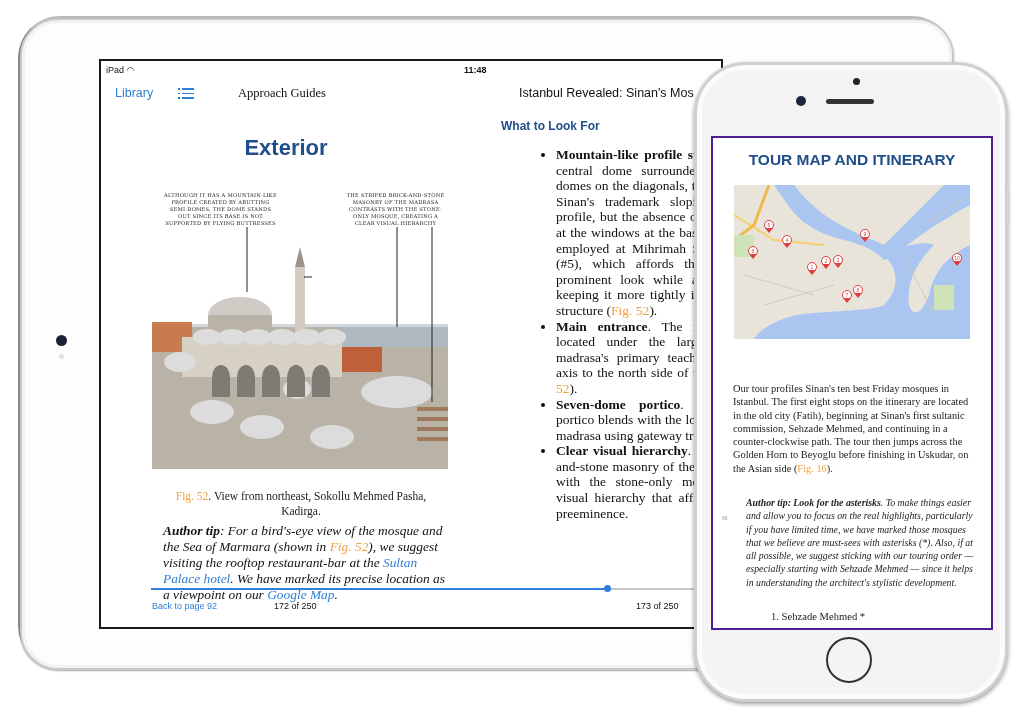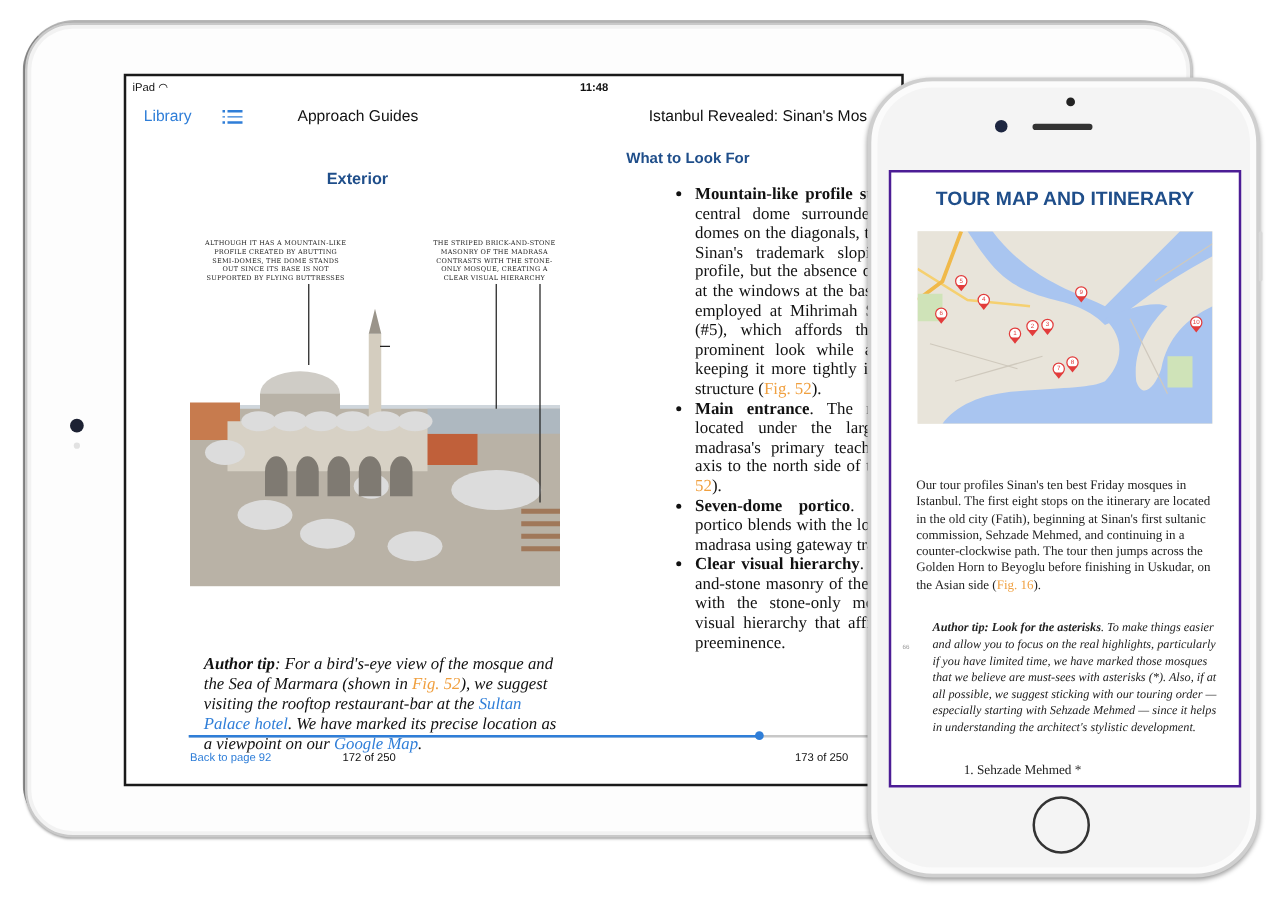--- a/index.html
+++ b/index.html
@@ -15,25 +15,25 @@
   .ipad-screen { position:absolute; left:99px; top:59px; width:620px; height:566px; background:#fff; border:2px solid #1a1a1a; overflow:hidden; }
 
   .status-bar { position:absolute; left:0; top:0; width:100%; height:18px; font-size:9px; color:#111; }
   .status-carrier { position:absolute; left:5px; top:4px; }
   .status-time { position:absolute; left:363px; top:4px; font-weight:bold; }
   .nav-bar { position:absolute; left:0; top:18px; width:100%; height:30px; font-size:12.5px; }
   .nav-library { position:absolute; left:14px; top:7px; color:#2f7ed8; cursor:pointer; }
   .nav-toc { position:absolute; left:77px; top:9px; width:16px; height:12px; cursor:pointer; }
   .nav-toc span { display:block; height:1.5px; background:#2f7ed8; margin-bottom:3px; position:relative; margin-left:4px;}
   .nav-toc span::before { content:""; position:absolute; left:-4px; top:0; width:2px; height:1.5px; background:#2f7ed8; }
-  .nav-left-title { position:absolute; left:137px; top:7px; color:#111; }
+  .nav-left-title { position:absolute; left:137px; top:7px; color:#111;font-family:Liberation Serif, serif; }
   .nav-right-title { position:absolute; left:418px; top:7px; color:#111; white-space:nowrap; }
 
   .page-left { position:absolute; left:0; top:48px; width:400px; height:470px; }
-  .exterior-title { position:absolute; left:0; width:370px; text-align:center; top:26px; font-size:13px; font-weight:bold; color:#1f4e8a; }
+  .exterior-title { position:absolute; left:0; width:370px; text-align:center; top:26px; font-size:22px; font-weight:bold; color:#1f4e8a; }
   .photo { position:absolute; left:51px; top:118px; width:296px; height:242px; background:linear-gradient(#fff 0 40%, #cfd6dc 40% 44%, #c9c2b8 44% 100%); overflow:hidden; }
   .annot { position:absolute; font-family:"DejaVu Serif", serif; font-size:5.2px; letter-spacing:0.2px; text-transform:uppercase; line-height:1.35; color:#222; text-align:center; }
   .fig-caption { position:absolute; left:55px; top:380px; width:290px; text-align:center; font-family:"Liberation Serif", serif; font-size:11.5px; color:#222; line-height:1.3; }
   .fig-ref { color:#f0a040; }
   .link { color:#2f7ed8; cursor:pointer; }
   .author-tip { position:absolute; left:62px; top:414px; width:292px; font-family:Liberation Serif, serif; font-style:italic; font-size:13.4px; line-height:1.2; color:#111; }
   .author-tip b { font-style:italic; }
 
   .page-right { position:absolute; left:400px; top:48px; width:220px; height:470px; }
   .what-title { position:absolute; left:0; top:10px; font-size:12px; font-weight:bold; color:#1f4e8a; }
@@ -150,20 +150,23 @@
           </g>
         <g stroke="#222" stroke-width="1">
             <line x1="95" y1="0" x2="95" y2="65"></line>
             <line x1="280" y1="0" x2="280" y2="175"></line>
             <line x1="160" y1="50" x2="152" y2="50"></line>
             <line x1="245" y1="0" x2="245" y2="100"></line>
           </g>
       </svg>
     </div>
 
+    <div class="fig-caption">
+      <span class="fig-ref">Fig. 52</span><span>. View from northeast, Sokollu Mehmed Pasha, Kadirga.</span>
+    </div>
 
     <div class="author-tip">
       <b>Author tip</b><span>: For a bird's-eye view of the mosque and the Sea of Marmara (shown in </span><span class="fig-ref">Fig. 52</span><span>), we suggest visiting the rooftop restaurant-bar at the </span><span class="link">Sultan Palace hotel</span><span>. We have marked its precise location as a viewpoint on our </span><span class="link">Google Map</span><span>.</span>
     </div>
   </div>
 
   <div class="page-right">
     <div class="what-title">What to Look For</div>
     <ul class="bullets">
       <li><b>Mountain-like profile stands out</b><span>. With a central dome surrounded by four semi-domes on the diagonals, the mosque reveals Sinan's trademark sloping mountain-like profile, but the absence of flying buttresses at the windows at the base is an innovation employed at Mihrimah Sultan, Edirnekapi (#5), which affords the dome a more prominent look while at the same time keeping it more tightly integrated with the structure (</span><span class="fig-ref">Fig. 52</span><span>).</span></li>

